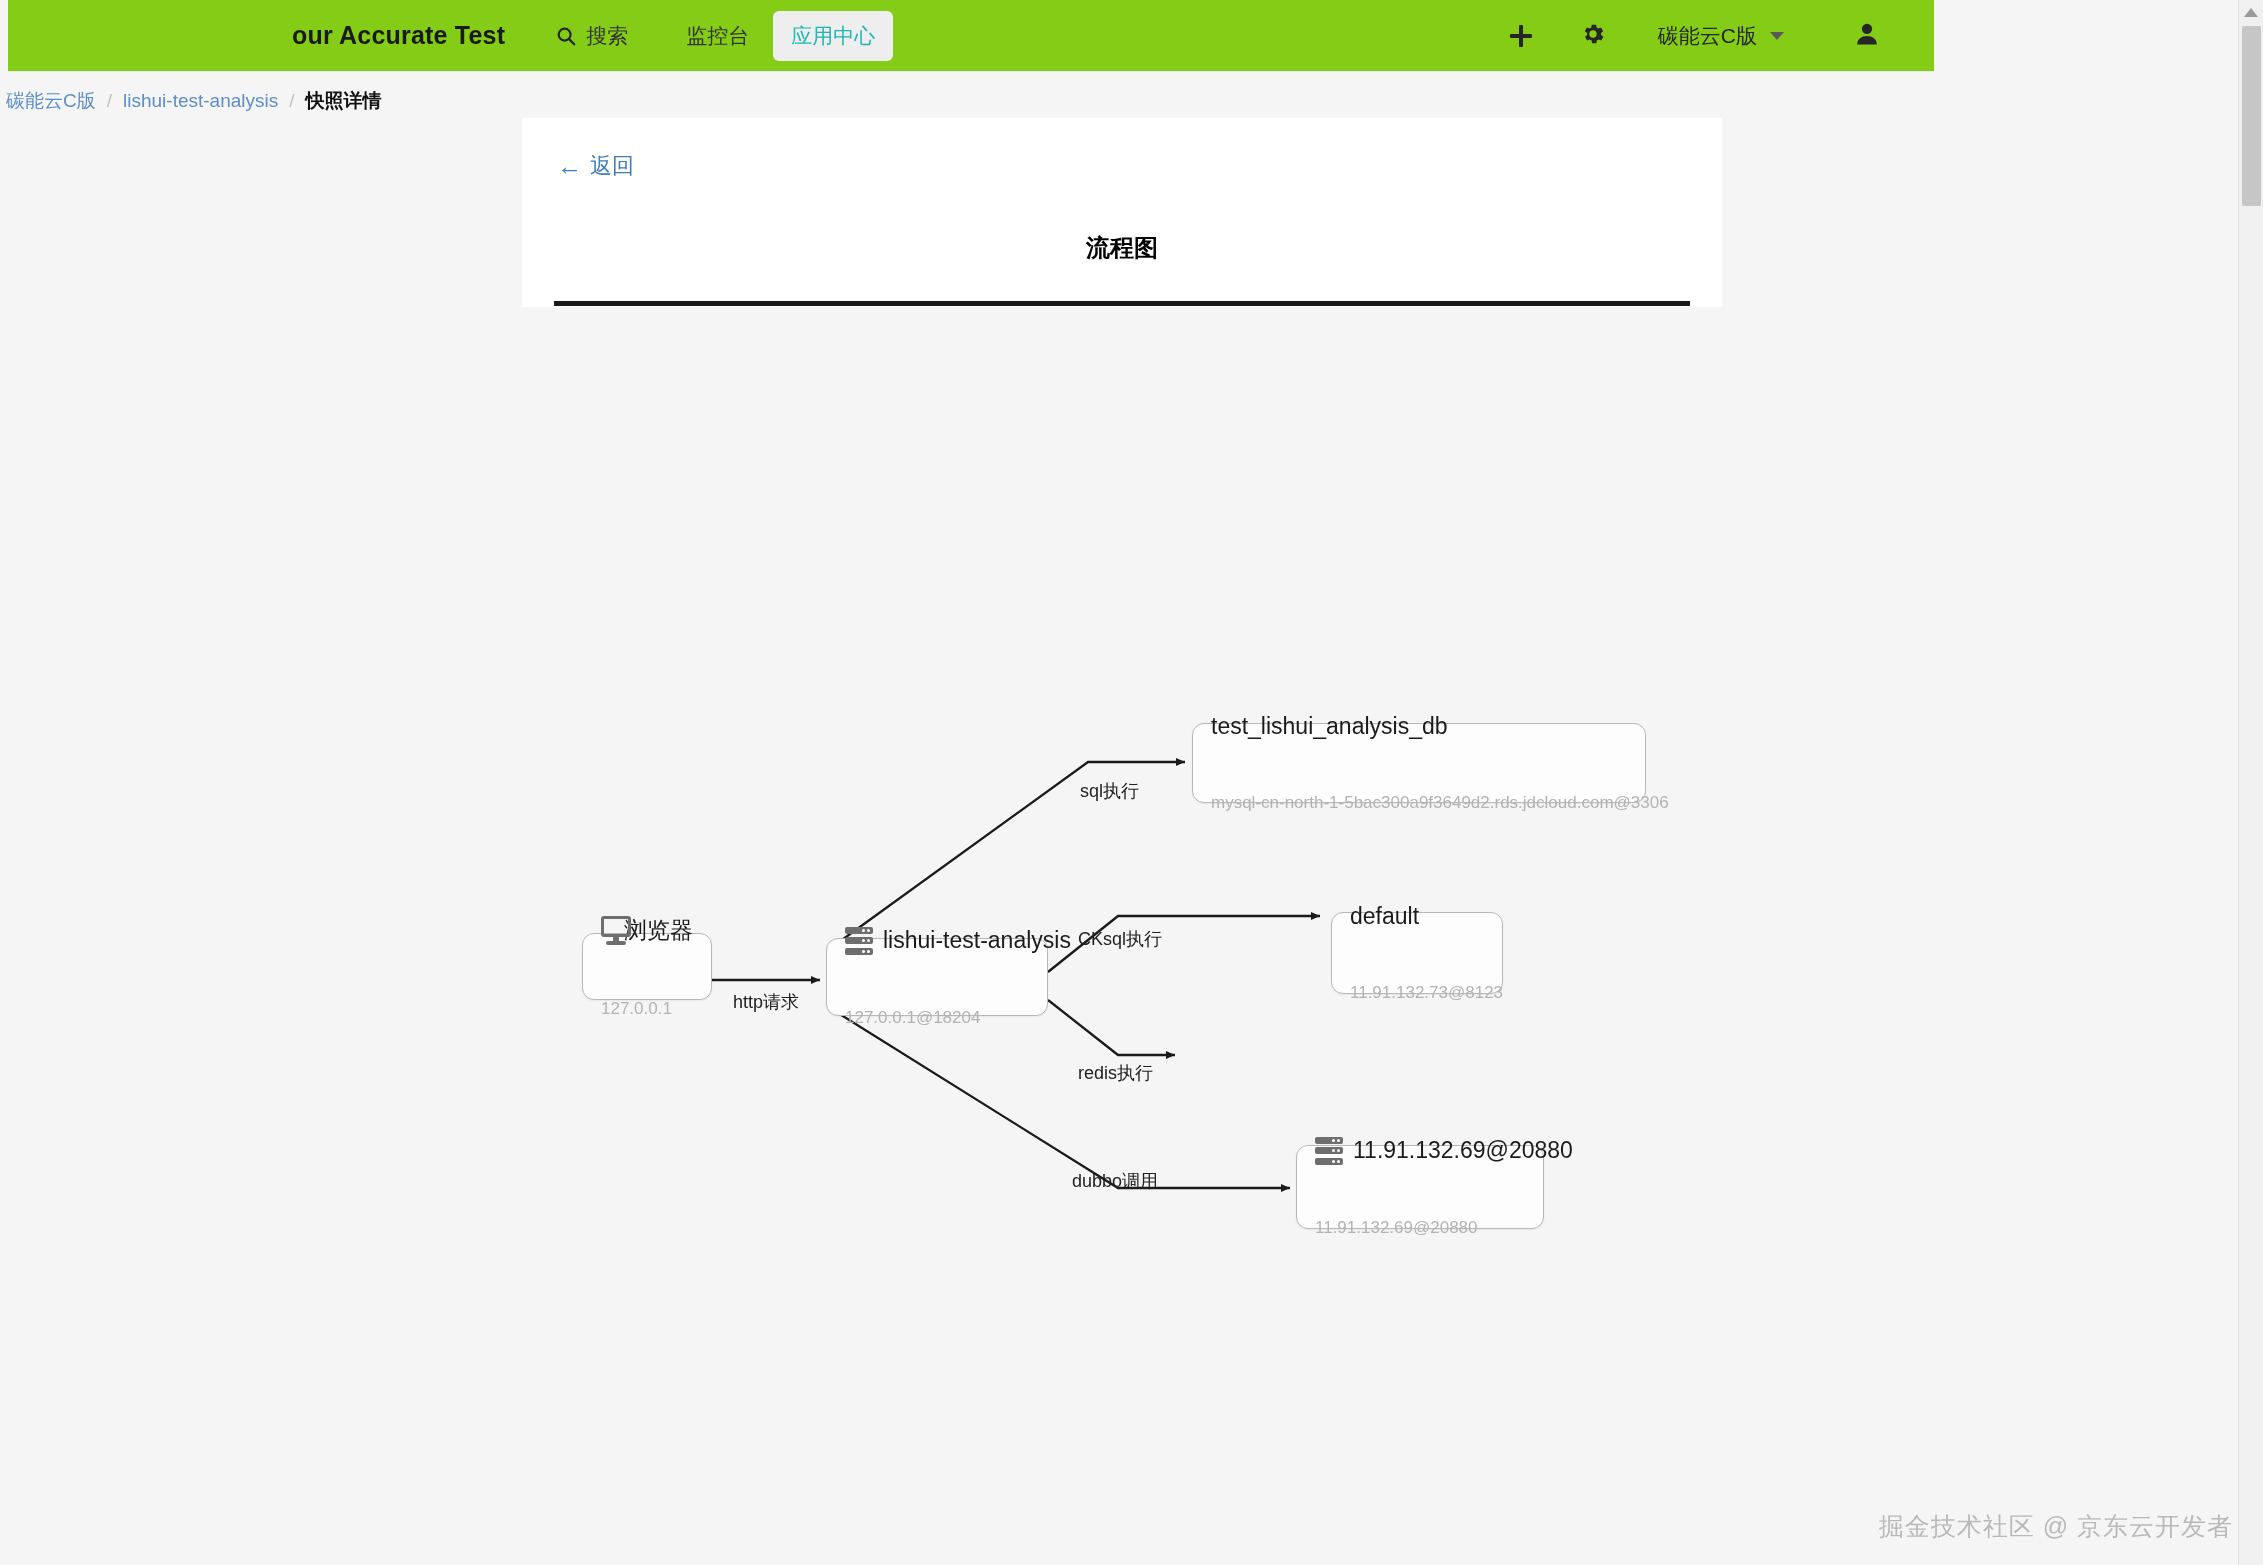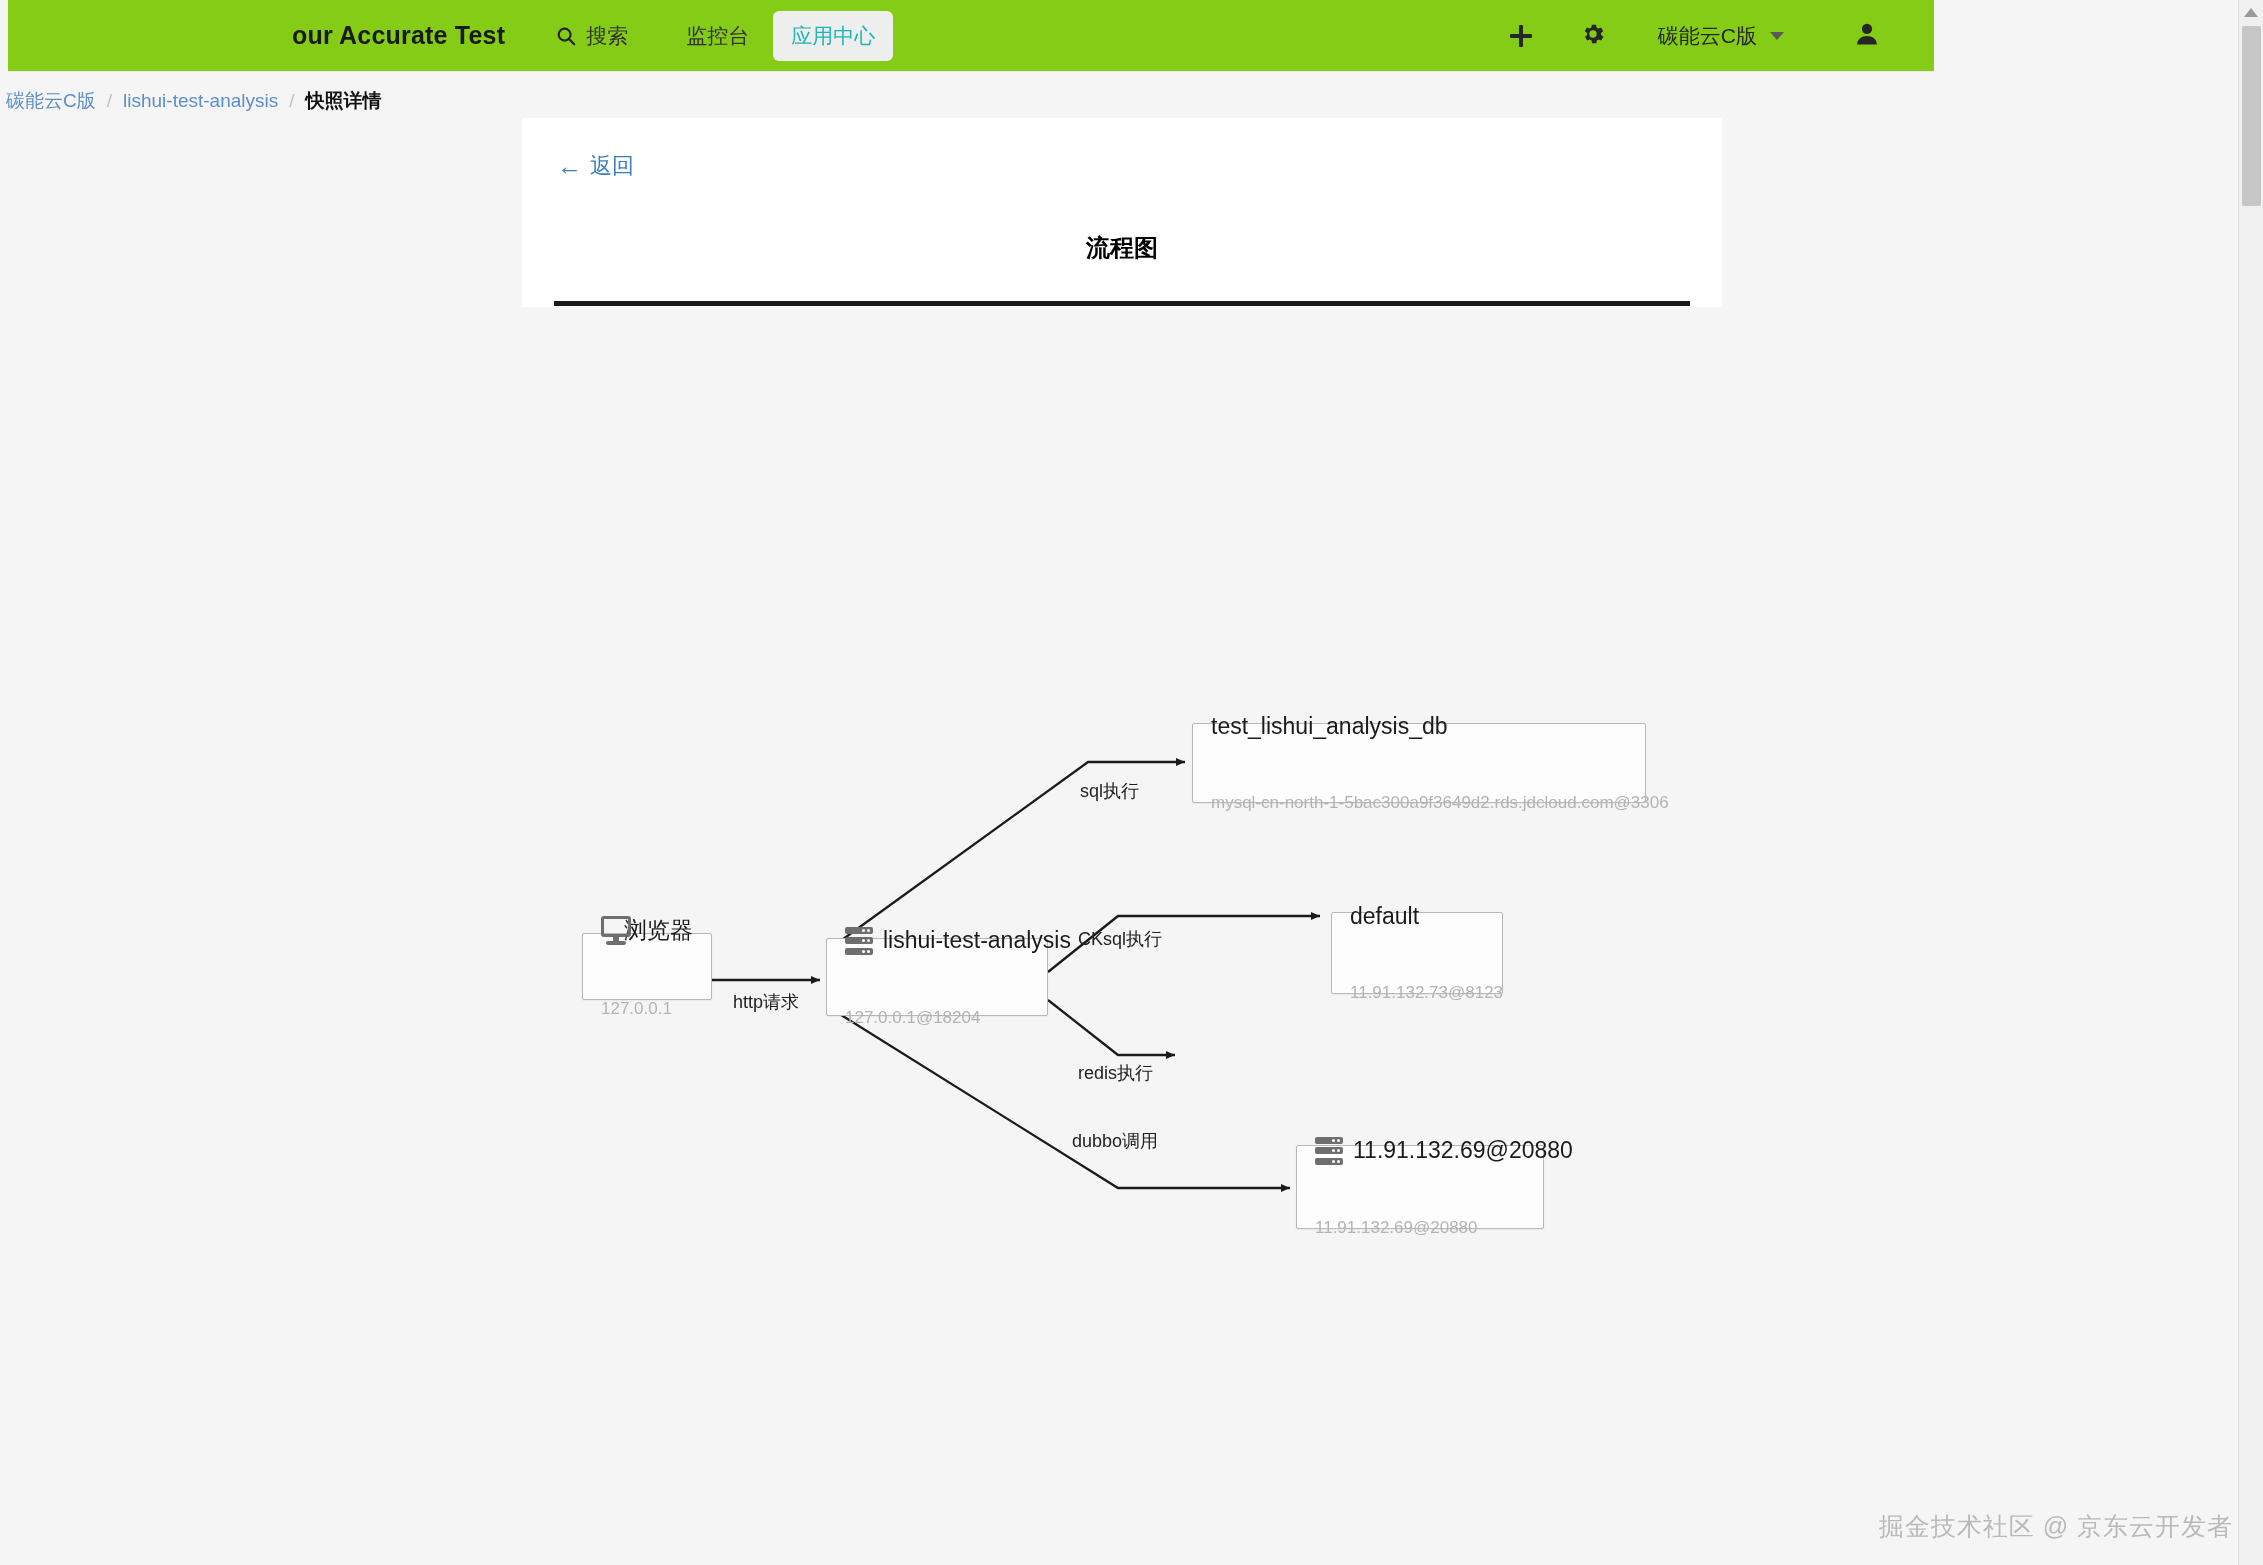--- a/index.html
+++ b/index.html
@@ -129,21 +129,21 @@
   .tab.active { color: #000; font-weight: 700; border-bottom: 5px solid #1a1a1a; }
 
   
   .diagram { position: absolute; left: 0; top: 0; width: 2263px; height: 1565px; }
   .flow-svg { position: absolute; left: 0; top: 0; }
 
   .node {
     position: absolute;
     background: #fdfdfd;
     border: 1.5px solid #b8b8b8;
-    border-radius: 2px;
+    border-radius: 12px;
     box-shadow: 0 1px 2px rgba(0,0,0,.06);
     display: flex; flex-direction: column; justify-content: center;
     padding: 15px 18px;
     gap: 44px;
   }
   .node-title-row { display: flex; align-items: center; gap: 10px; }
   .node-title {
     font-size: 23px; color: #1b1b1b; white-space: nowrap;
     font-family: "Liberation Sans", "DejaVu Sans", sans-serif;
   }
@@ -282,21 +282,21 @@
 
     <path d="M1048,1000 L1118,1055 L1175,1055" stroke="#1a1a1a" stroke-width="2.3" fill="none" marker-end="url(#arrow)"></path>
 
     <path d="M838,1013 L1118,1188 L1290,1188" stroke="#1a1a1a" stroke-width="2.3" fill="none" marker-end="url(#arrow)"></path>
   </svg>
 
   <div class="edge-label" style="left:733px; top:990px;">http请求</div>
   <div class="edge-label" style="left:1080px; top:779px;">sql执行</div>
   <div class="edge-label" style="left:1078px; top:927px;">CKsql执行</div>
   <div class="edge-label" style="left:1078px; top:1061px;">redis执行</div>
-  <div class="edge-label" style="left:1072px; top:1129px;">dubbo调用</div>
+  <div class="edge-label" style="left:1072px; top:1169px;">dubbo调用</div>
 
   <div class="node" style="left:582px; top:933px; width:130px; height:67px;">
     <div class="node-title-row">
       <span class="monitor-icon">
         <span class="screen"></span>
           <span class="stand"></span>
           <span class="base"></span>
       </span>
       <span class="node-title">浏览器</span>
     </div>

